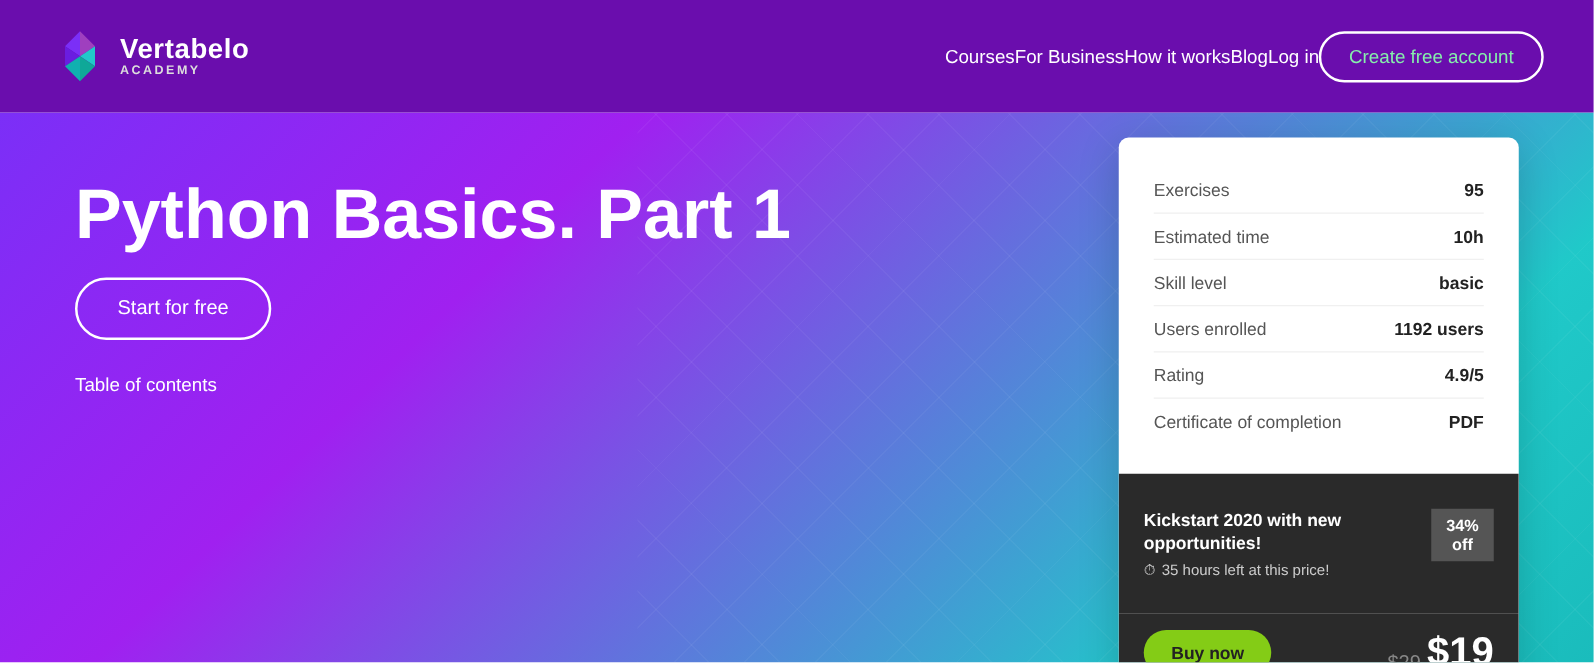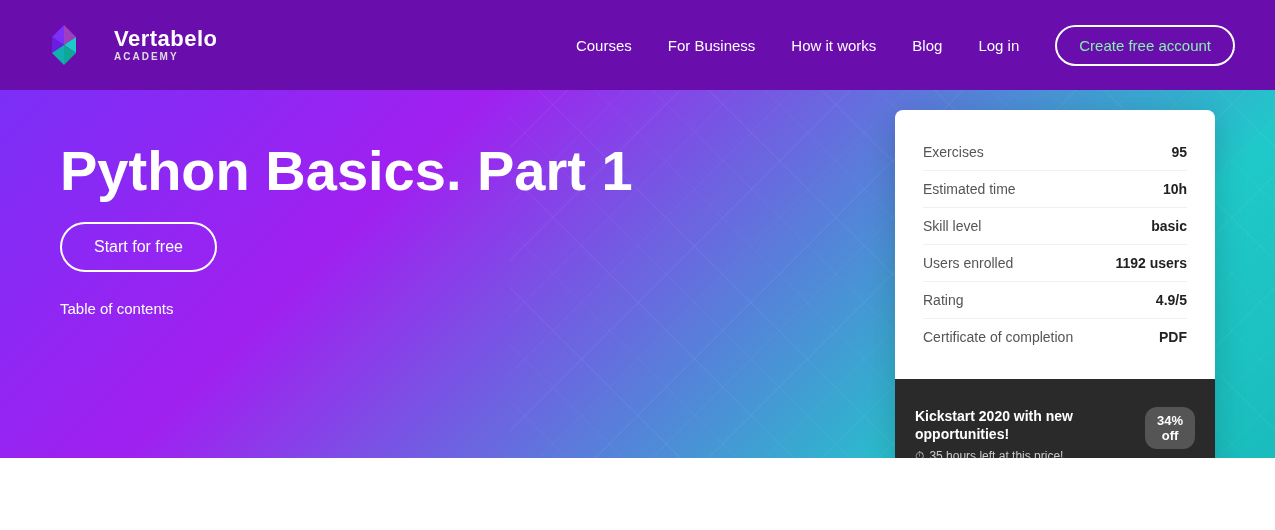--- a/index.html
+++ b/index.html
@@ -11,21 +11,21 @@
       display: flex;
       align-items: center;
       padding: 0 40px;
       height: 90px;
       position: relative;
       z-index: 10;
     }
     .logo-area {
       display: flex;
       align-items: center;
-      gap: 26px;
+      gap: 8px;
       margin-right: auto;
     }
     .logo-icon {
       width: 48px;
       height: 48px;
     }
     .logo-text-block {
       display: flex;
       flex-direction: column;
       line-height: 1;
@@ -40,21 +40,20 @@
       font-size: 10px;
       color: #ddd;
       letter-spacing: 2px;
       font-weight: 600;
       text-transform: uppercase;
       margin-top: 2px;
     }
     .nav {
       display: flex;
       align-items: center;
-      gap: 36px;
     }
     .nav-link {
       color: #fff;
       font-size: 15px;
       text-decoration: none;
       cursor: pointer;
     }
     .btn-create {
       background: transparent;
       border: 2px solid #fff;
@@ -63,21 +62,21 @@
       padding: 10px 22px;
       border-radius: 30px;
       cursor: pointer;
       font-weight: 500;
       white-space: nowrap;
     }
 
     
     .hero {
       position: relative;
-      height: 368px;
+      height: 440px;
       overflow: hidden;
       background: linear-gradient(135deg, #7b2ff7 0%, #a020f0 30%, #20c9c9 80%, #1abcbc 100%);
     }
     
     .hero-bg-pattern {
       position: absolute;
       top: 0; right: 0; bottom: 0;
       width: 60%;
       background-image:
         repeating-linear-gradient(45deg, rgba(255,255,255,0.04) 0px, rgba(255,255,255,0.04) 1px, transparent 1px, transparent 40px),
@@ -182,21 +181,21 @@
     }
     .clock-icon {
       font-size: 12px;
     }
     .promo-badge {
       background: #555;
       color: #fff;
       font-size: 13px;
       font-weight: 700;
       padding: 6px 10px;
-      border-radius: 12px;
+      border-radius: 0;
       text-align: center;
       white-space: nowrap;
       min-width: 50px;
     }
     .card-buy {
       background: #2a2a2a;
       padding: 12px 20px 16px 20px;
       display: flex;
       align-items: center;
       justify-content: space-between;

